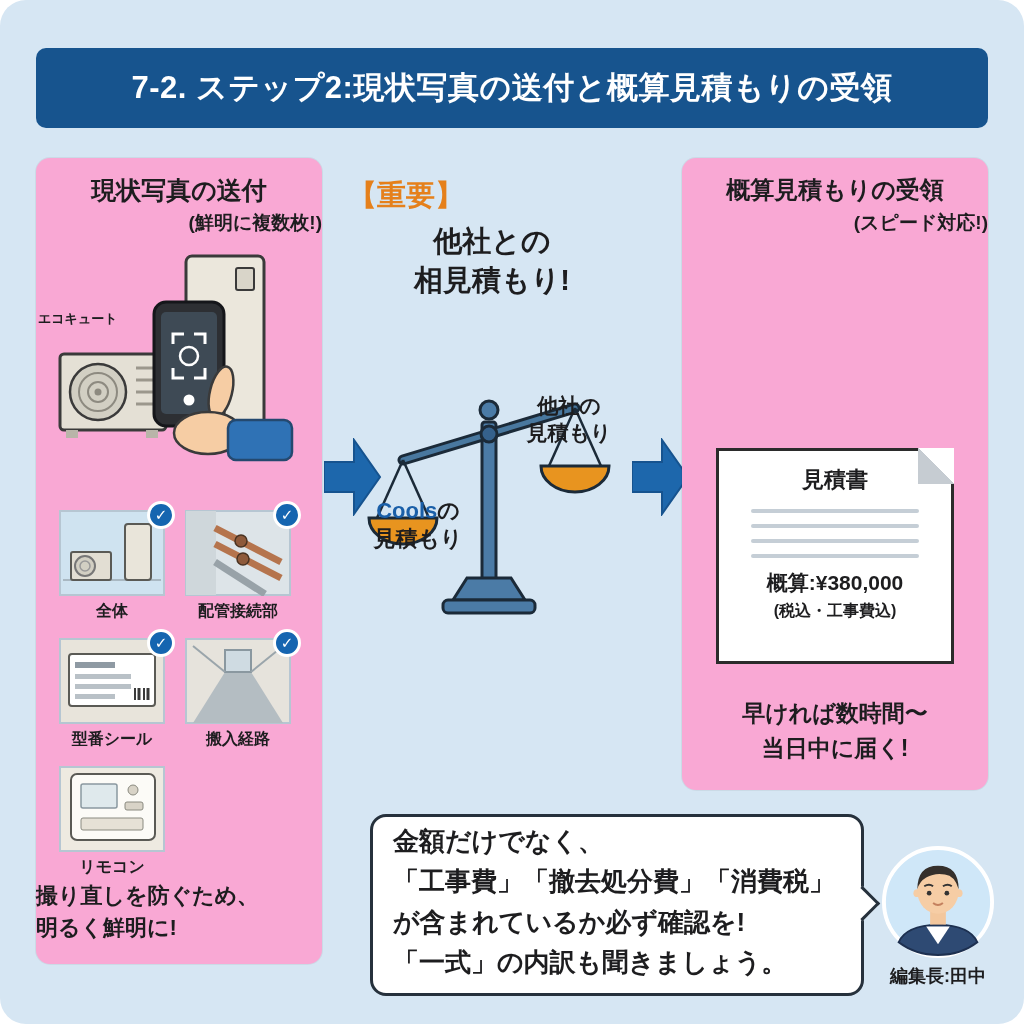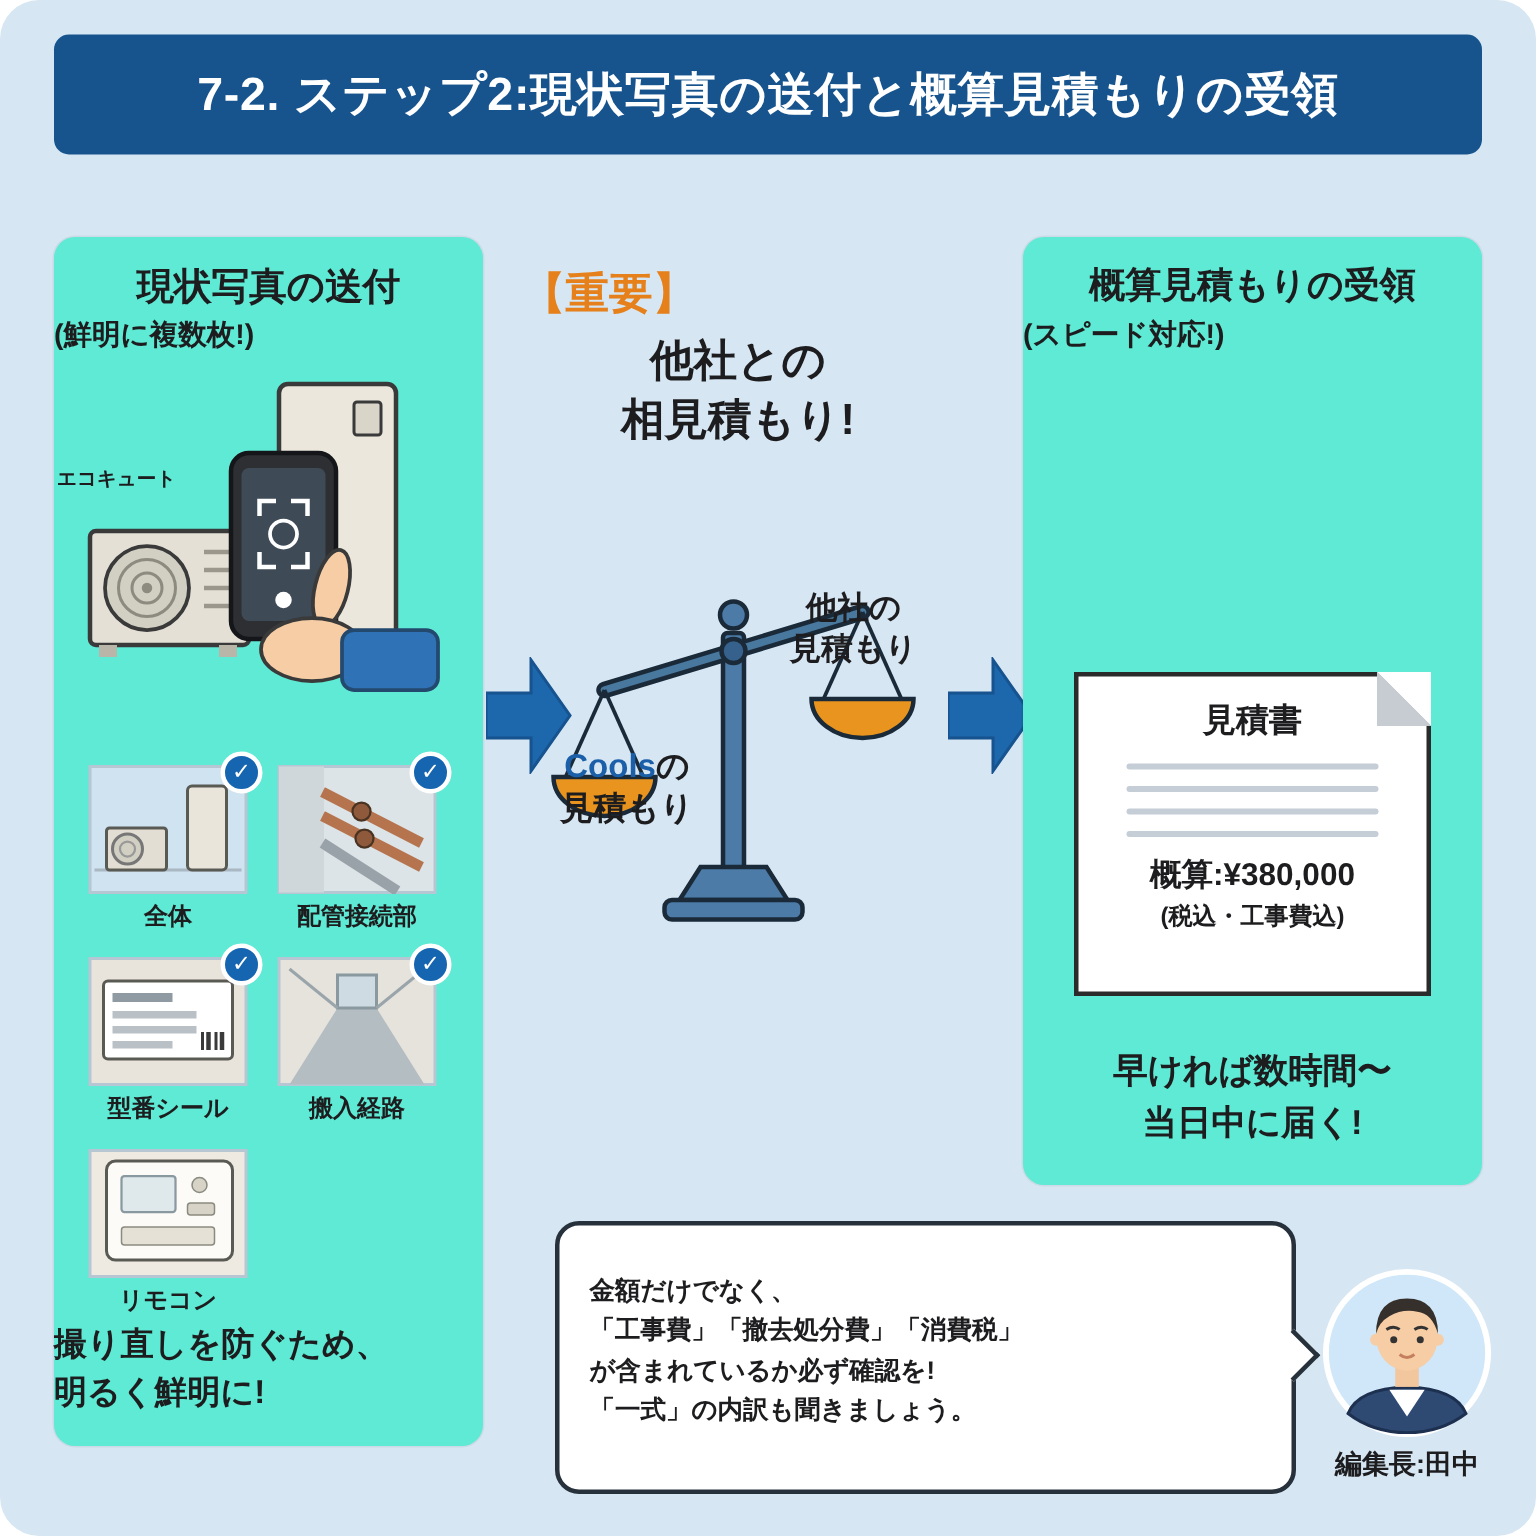--- a/index.html
+++ b/index.html
@@ -2,29 +2,29 @@
 <html><head>
 <meta charset="utf-8">
 <style>
   *{margin:0;padding:0;box-sizing:border-box}
   html,body{width:1024px;height:1024px}
   body{background:#ffffff;font-family:"Liberation Sans","DejaVu Sans",sans-serif;font-weight:700;color:#1d1d1f;position:relative;overflow:hidden}
   .canvas{position:absolute;inset:0;background:#d6e6f3;border-radius:26px;overflow:hidden}
   .preline{white-space:pre-line}
 
   
-  .header-bar{position:absolute;left:36px;top:23px;width:952px;height:80px;background:#17548e;border-radius:10px;display:flex;align-items:center;justify-content:center}
+  .header-bar{position:absolute;left:36px;top:48px;width:952px;height:80px;background:#17548e;border-radius:10px;display:flex;align-items:center;justify-content:center}
   .header-title{color:#ffffff;font-size:31px;letter-spacing:.5px}
 
   
-  .card{position:absolute;background:#5eead4;border-radius:14px;box-shadow:0 0 0 1px rgba(0,0,0,.05)}
+  .card{position:absolute;background:#f9a8d4;border-radius:14px;box-shadow:0 0 0 1px rgba(0,0,0,.05)}
   .left-card{left:36px;top:158px;width:286px;height:806px}
   .right-card{left:682px;top:158px;width:306px;height:632px}
   .panel-title{position:absolute;left:0;width:100%;text-align:center;font-size:25px;top:16px}
-  .panel-subtitle{position:absolute;left:0;width:100%;text-align:left;font-size:19px;top:52px}
+  .panel-subtitle{position:absolute;left:0;width:100%;text-align:right;font-size:19px;top:52px}
   .right-card .panel-title{font-size:24px}
 
   
   .ecocute-illo{position:absolute;top:92px;left:0;width:100%;height:218px}
   .ecocute-illo svg{position:absolute;left:22px;top:2px}
   .device-label{position:absolute;left:2px;top:60px;font-size:13px}
 
   
   .photo-grid{position:absolute;left:22px;top:352px;width:242px;display:grid;grid-template-columns:108px 108px;column-gap:18px;row-gap:16px}
   .photo-item{position:relative;width:108px}
@@ -58,21 +58,21 @@
   .document{position:absolute;left:50%;margin-left:-119px;top:290px;width:238px;height:216px;background:#ffffff;border:3px solid #2b2b2b}
   .doc-fold{position:absolute;top:-3px;right:-3px;width:36px;height:36px;background:linear-gradient(to bottom left,#ffffff 49%,#c6ccd2 50%)}
   .doc-title{margin-top:14px;text-align:center;font-size:22px}
   .doc-lines{margin:14px auto 0;width:168px}
   .doc-line{height:4px;border-radius:2px;background:#c5ced6;margin-bottom:11px}
   .doc-amount{text-align:center;font-size:21px;margin-top:2px}
   .doc-amount-note{text-align:center;font-size:16px;margin-top:4px}
   .right-note{position:absolute;top:538px;left:0;width:100%;text-align:center;font-size:23px;line-height:1.5}
 
   
-  .speech-bubble{position:absolute;left:370px;top:814px;width:494px;height:182px;background:#ffffff;border:3px solid #26313c;border-radius:16px;padding:31px 20px;font-size:17px;line-height:1.55}
+  .speech-bubble{position:absolute;left:370px;top:814px;width:494px;height:182px;background:#ffffff;border:3px solid #26313c;border-radius:16px;padding:4px 20px;font-size:26px;line-height:1.55}
   .bubble-tail{position:absolute;right:-14px;top:74px;width:25px;height:25px;background:#ffffff;border-top:3px solid #26313c;border-right:3px solid #26313c;transform:rotate(45deg)}
   .editor-avatar{position:absolute;left:880px;top:844px;width:116px;height:116px}
   .editor-label{position:absolute;left:856px;top:964px;width:164px;text-align:center;font-size:18px}
 </style>
 </head>
 <body>
 
 <div class="canvas">
 
   <div class="header-bar">

